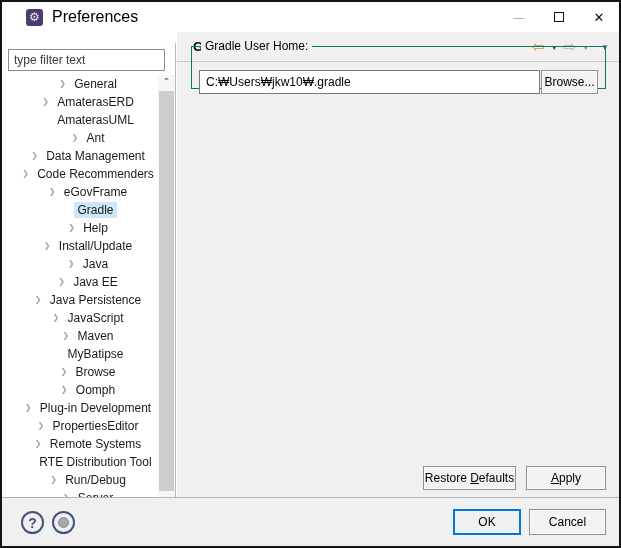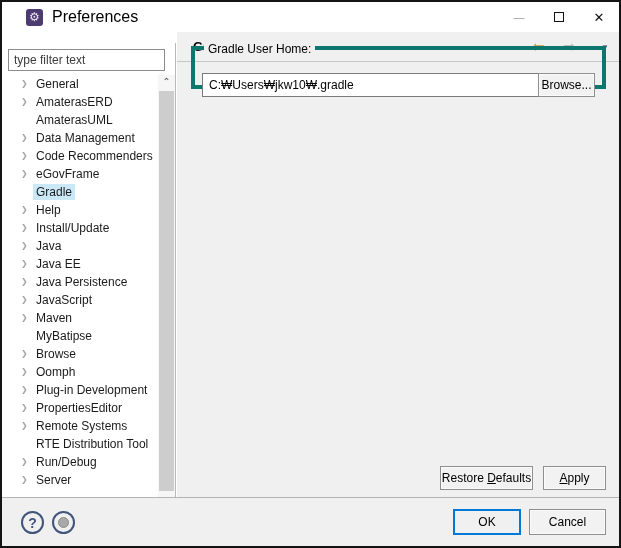--- a/index.html
+++ b/index.html
@@ -17,21 +17,21 @@
   .close-glyph{ font-size:13px; }
 
   
   .mid{ position:absolute; left:0; top:30px; right:0; height:465px; }
 
   
   .left{ position:absolute; left:0; top:11px; width:174px; height:465px; background:#fff; border-right:1px solid #b9b9b9; }
   .filter-input{ position:absolute; left:6px; top:6px; width:157px; height:22px; border:1px solid #8c8c8c; font-family:inherit; font-size:12px; padding:0 5px; color:#333; outline:none; }
   .filter-input::placeholder{ color:#3c3c3c; opacity:1; }
   .tree{ position:absolute; left:0; top:32px; width:156px; bottom:0; overflow:hidden; }
-  .tree-row{ height:18px; display:flex; align-items:center; cursor:pointer; }
+  .tree-row{ height:18px; display:flex; align-items:center; cursor:pointer;justify-content:center; }
   .chev{ width:12px; margin-left:19px; font-size:8px; color:#a6a6a6; line-height:18px; }
   .chev::before{ content:"❯"; }
   .tree-label{ font-size:12px; color:#1a1a1a; padding:1px 3px; white-space:nowrap; }
   .tree-label.selected{ background:#cbe8f6; }
 
   
   .vscroll{ position:absolute; right:0; top:32px; bottom:0; width:17px; background:#f6f6f6; }
   .scroll-arrow{ position:absolute; left:0; width:17px; height:15px; color:#555; font-size:10px; text-align:center; line-height:13px; cursor:pointer; }
   .scroll-up{ top:0; }
   .scroll-down{ bottom:0; }
@@ -42,30 +42,30 @@
   .right-header{ position:absolute; left:0; top:0; right:0; height:30px; border-bottom:1px solid #c8c8c8; display:flex; align-items:center; }
   .page-title{ margin-left:16px; font-size:13px; font-weight:bold; color:#000; }
   .nav-icons{ position:absolute; right:10px; top:0; height:30px; display:flex; align-items:center; gap:6px; }
   .nav-arrow-back{ color:#c9992b; font-size:15px; cursor:pointer; }
   .nav-arrow-fwd{ color:#b0b0b0; font-size:15px; cursor:pointer; }
   .nav-caret{ font-size:7px; color:#3c3c3c; cursor:pointer; }
   .nav-caret.dim{ color:#8f8f8f; }
   .nav-caret.viewmenu{ color:#41355e; font-size:8px; margin-left:6px; }
 
   
-  .groupbox{ position:absolute; left:14px; top:14px; right:13px; height:43px; border:4px solid #0f766e; }
+  .groupbox{ position:absolute; left:14px; top:14px; right:13px; height:43px; border:1px solid #0f766e; }
   .group-label{ position:absolute; left:9px; top:-8px; background:#f0f0f0; padding:0 4px; font-size:12px; color:#000; }
   .path-input{ position:absolute; left:7px; top:23px; width:341px; height:24px; border:1px solid #7a7a7a; font-family:inherit; font-size:12px; padding:0 6px; color:#000; background:#fff; outline:none; }
   .btn{ background:#f2f2f2; border:1px solid #8f8f8f; box-shadow:inset 0 0 0 1px #fbfbfb; font-family:inherit; font-size:12px; color:#000; cursor:pointer; }
   .browse-btn{ position:absolute; right:7px; top:23px; width:57px; height:24px; }
   .accel{ text-decoration:underline; }
 
   .page-buttons{ position:absolute; right:13px; bottom:7px; display:flex; gap:10px; }
   .restore-btn{ width:93px; height:24px; }
-  .apply-btn{ width:63px; height:24px; }
+  .apply-btn{ width:80px; height:24px; }
 
   
   .footer{ position:absolute; left:0; bottom:0; right:0; height:49px; background:#f0f0f0; border-top:1px solid #b4b4b4; }
   .round-icon{ position:absolute; top:13px; width:23px; height:23px; border:2px solid #41547c; border-radius:50%; display:flex; align-items:center; justify-content:center; cursor:pointer; }
   .help-icon{ left:19px; color:#41547c; font-size:14px; font-weight:bold; }
   .record-icon{ left:50px; }
   .record-dot{ width:11px; height:11px; border-radius:50%; background:#a9a9a9; border:1px solid #8a8a8a; }
   .footer-buttons{ position:absolute; right:13px; top:11px; display:flex; gap:8px; }
   .ok-btn{ width:68px; height:26px; border:2px solid #0078d7; background:#f0f0f0; box-shadow:none; }
   .cancel-btn{ width:77px; height:26px; }
@@ -105,20 +105,24 @@
           <div class="tree-row">
             <span class="chev"></span>
             <span class="tree-label">AmaterasERD</span>
           </div>
 
           <div class="tree-row">
             <span class="chev" style="visibility: hidden;"></span>
             <span class="tree-label">AmaterasUML</span>
           </div>
 
+          <div class="tree-row">
+            <span class="chev"></span>
+            <span class="tree-label">Ant</span>
+          </div>
 
           <div class="tree-row">
             <span class="chev"></span>
             <span class="tree-label">Data Management</span>
           </div>
 
           <div class="tree-row">
             <span class="chev"></span>
             <span class="tree-label">Code Recommenders</span>
           </div>

